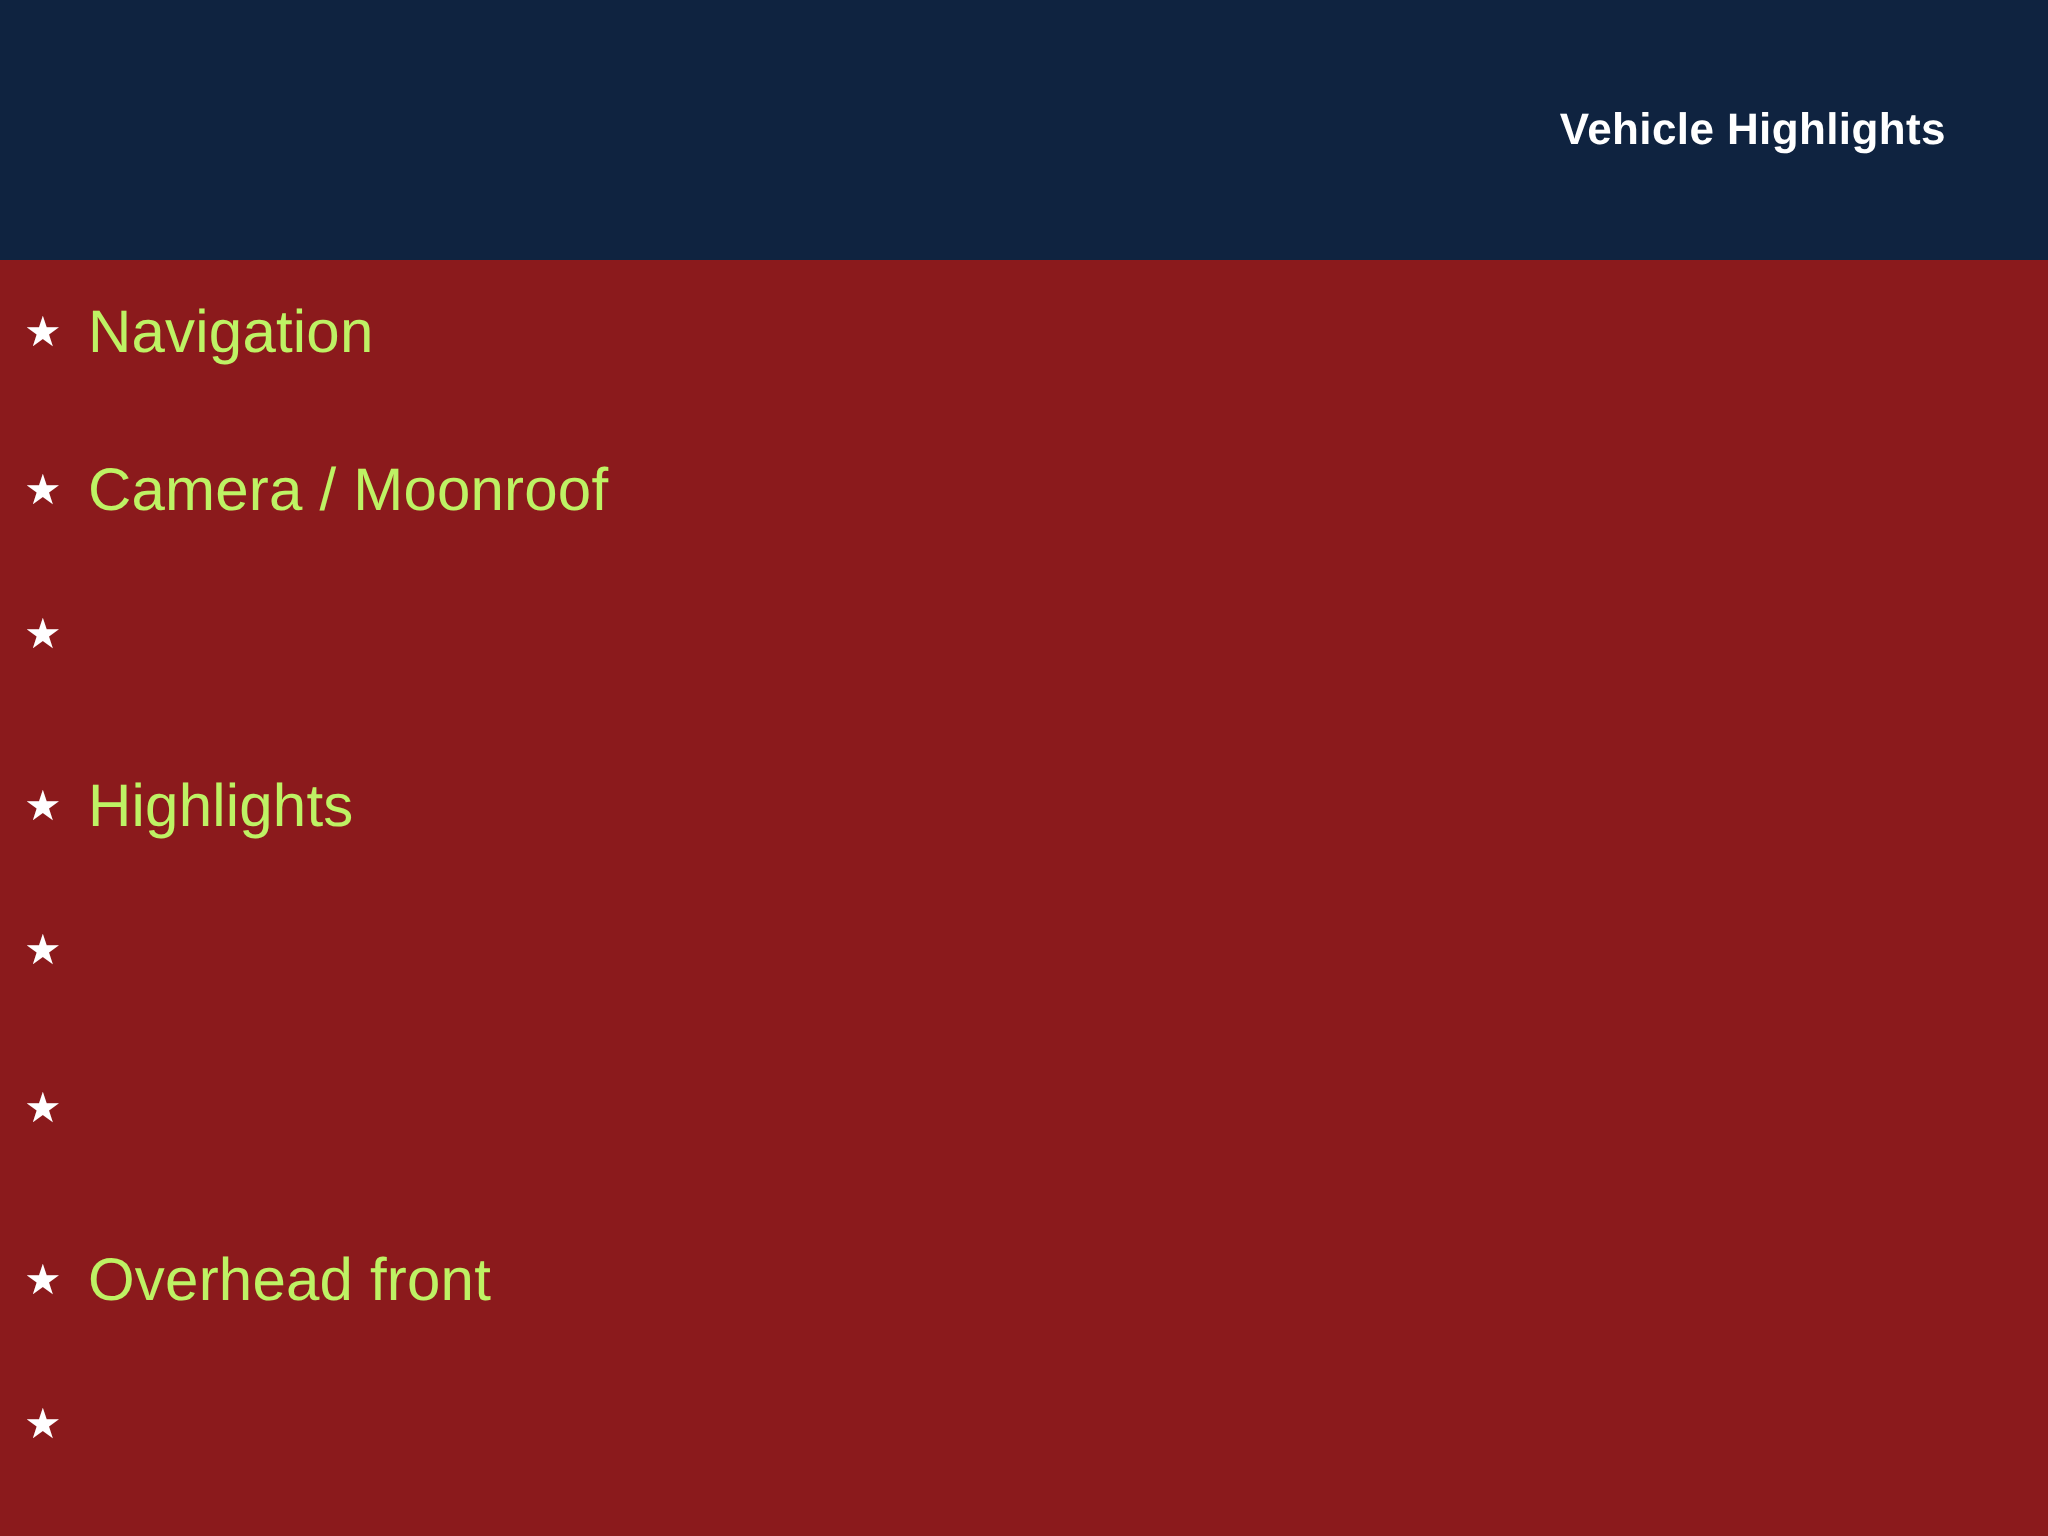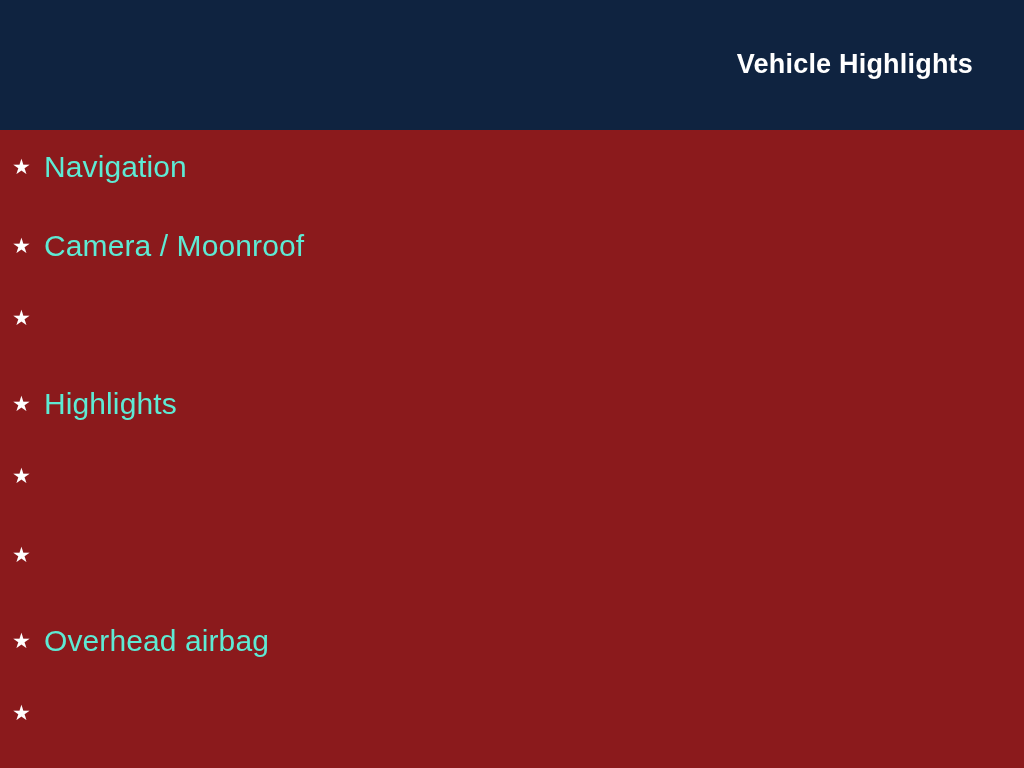--- a/index.html
+++ b/index.html
@@ -33,21 +33,21 @@
     background: #0F2340;
     box-sizing: border-box;
     display: flex;
     align-items: center;
     justify-content: flex-end;
     padding-right: 51px;
   }
 
   #slide-title {
     color: #FFFFFF;
-    font-size: 27px;
+    font-size: 22px;
     font-weight: bold;
     letter-spacing: 0.2px;
     line-height: 1.1;
     white-space: nowrap;
     text-align: left;
   }
 
   
   #content-body {
     position: absolute;
@@ -85,21 +85,21 @@
     flex: 0 0 32px;
     color: #FFFFFF;
     font-size: 21px;
     line-height: 1;
     text-align: left;
     position: relative;
     top: -3px;
   }
 
   .feature-label {
-    color: #5eead4;
+    color: #bef264;
     font-size: 30px;
     font-weight: 300;
     line-height: 1;
     letter-spacing: 0.1px;
   }
 </style>
 </head>
 <body>
 
 <div id="slide">
@@ -126,21 +126,21 @@
         <span class="feature-label">Highlights</span>
       </li>
       <li class="feature-item">
         <span class="bullet-star">★</span>
       </li>
       <li class="feature-item">
         <span class="bullet-star">★</span>
       </li>
       <li class="feature-item">
         <span class="bullet-star">★</span>
-        <span class="feature-label">Overhead airbag</span>
+        <span class="feature-label">Overhead front</span>
       </li>
       <li class="feature-item">
         <span class="bullet-star">★</span>
       </li>
     </ul>
   </div>
 
 </div>
 
 </body></html>

